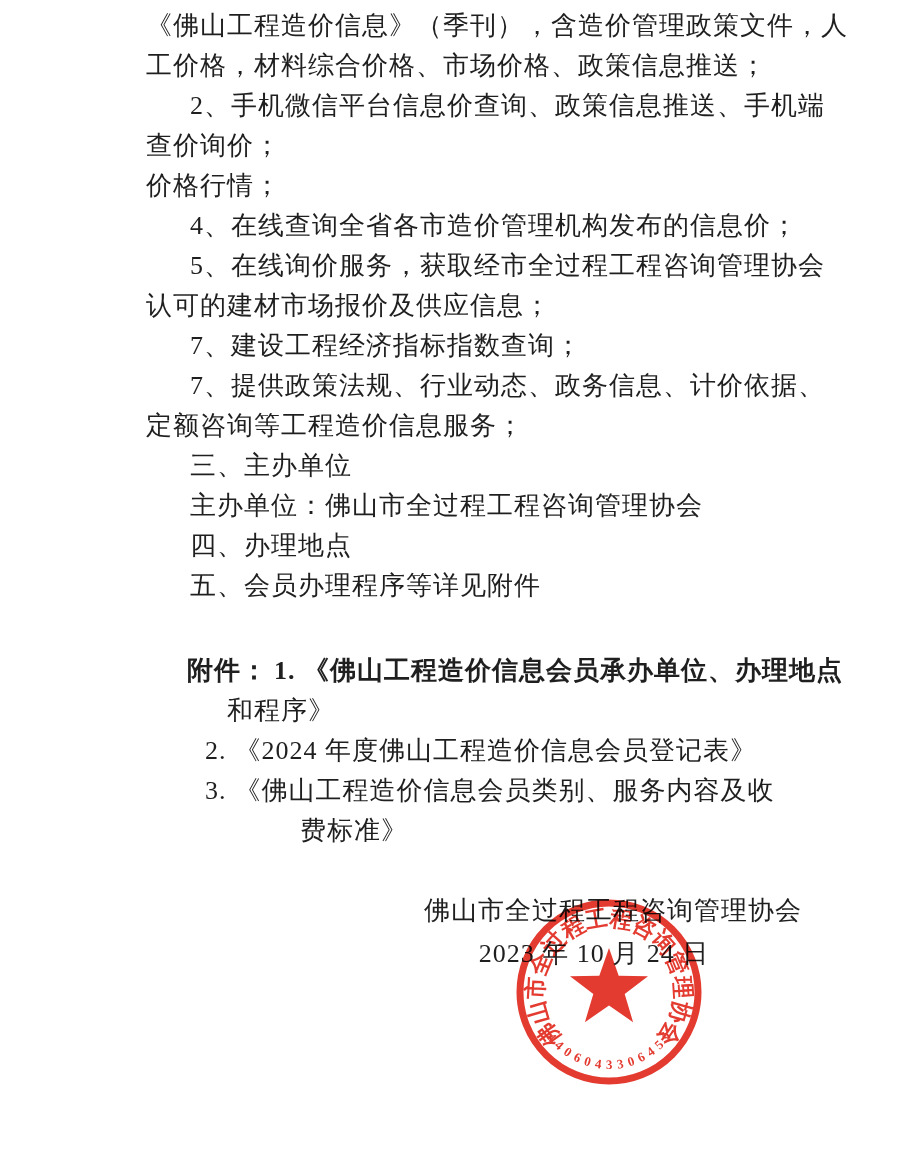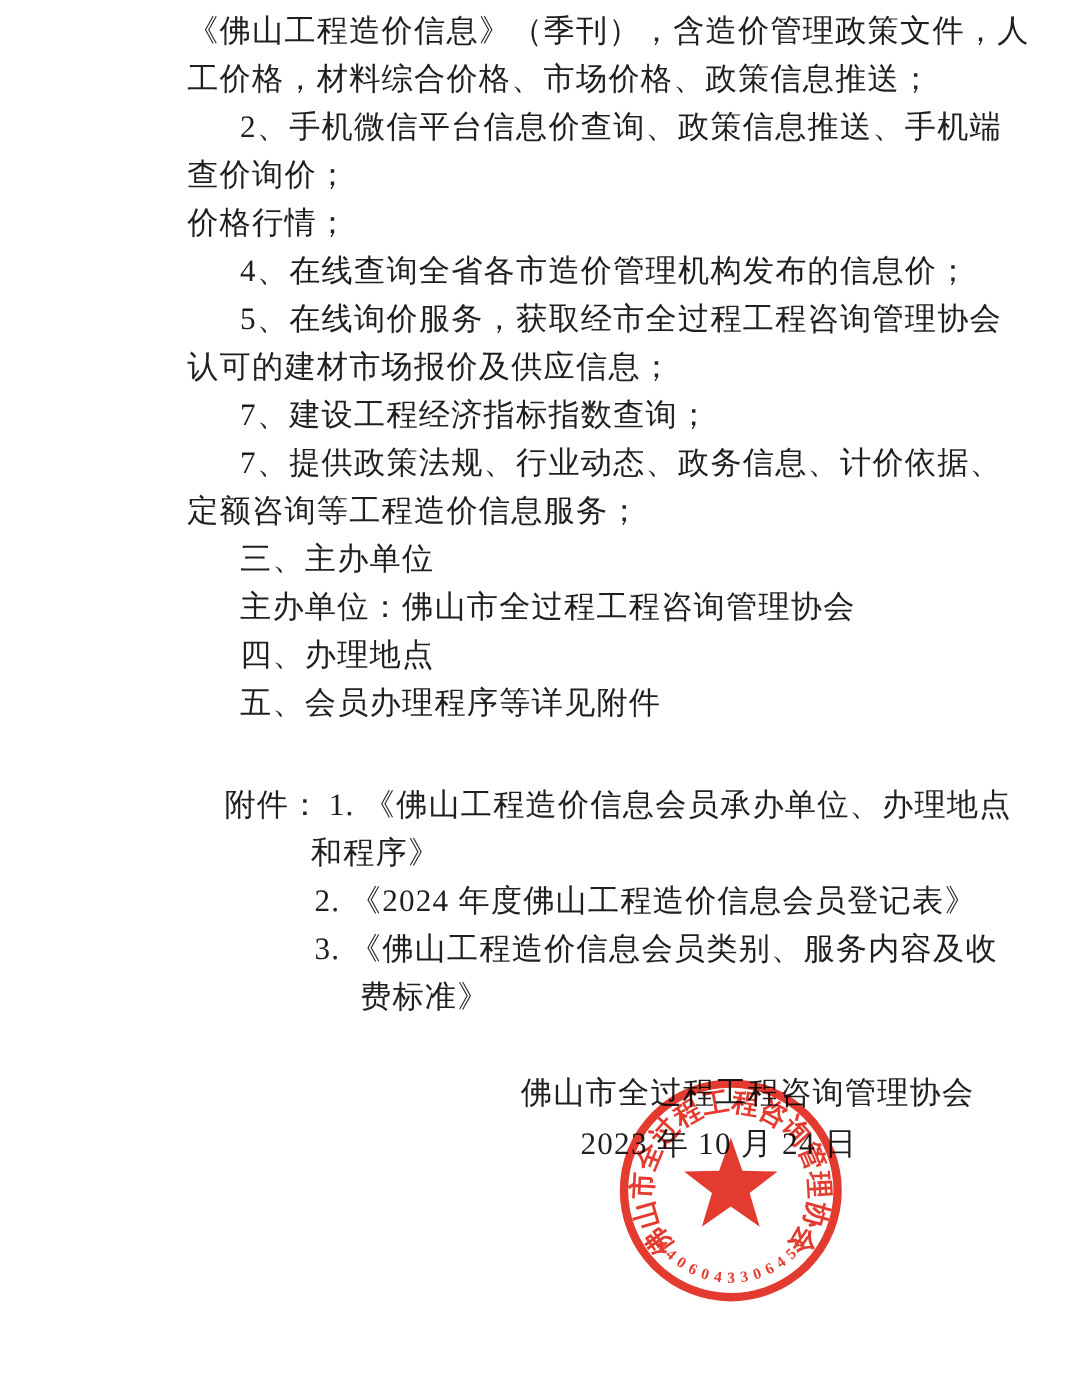--- a/index.html
+++ b/index.html
@@ -11,28 +11,28 @@
     font-family:"Liberation Serif", serif;
     color:#1f1f1f;
   }
   .doc{
     position:absolute;
     left:146px;top:6px;width:672px;
     font-size:26px;
     letter-spacing:1px;
     line-height:40px;
   }
-  .ln{white-space:nowrap;margin-left:10px;}
+  .ln{white-space:nowrap;}
   .indent{padding-left:44px;}
   .bold{font-weight:normal;}
   .attach{margin-top:45px;}
-  .att-l1{margin-left:41px;}
+  .att-l1{margin-left:41px;font-weight:bold;}
   .att-l1 .att-label{margin-right:6px;}
-  .att-wrap1{margin-left:113px;}
-  .att-item{margin-left:116px;}
+  .att-wrap1{margin-left:81px;}
+  .att-item{margin-left:59px;}
   .att-item .num{margin-right:8px;}
   .att-wrap3{margin-left:154px;}
   .sig-block{
     margin-top:38px;
     margin-left:278px;
     width:340px;
     text-align:center;
     line-height:43px;
     white-space:nowrap;
   }

